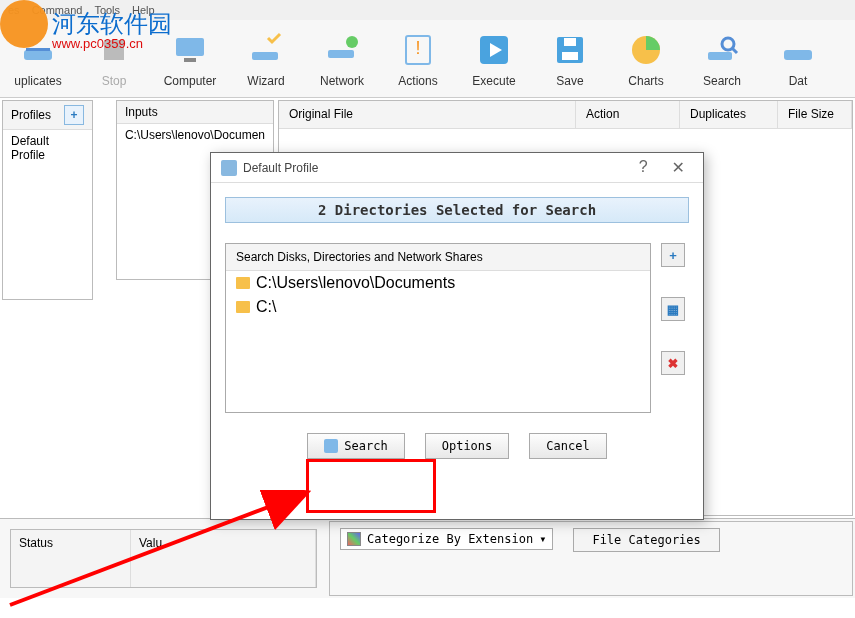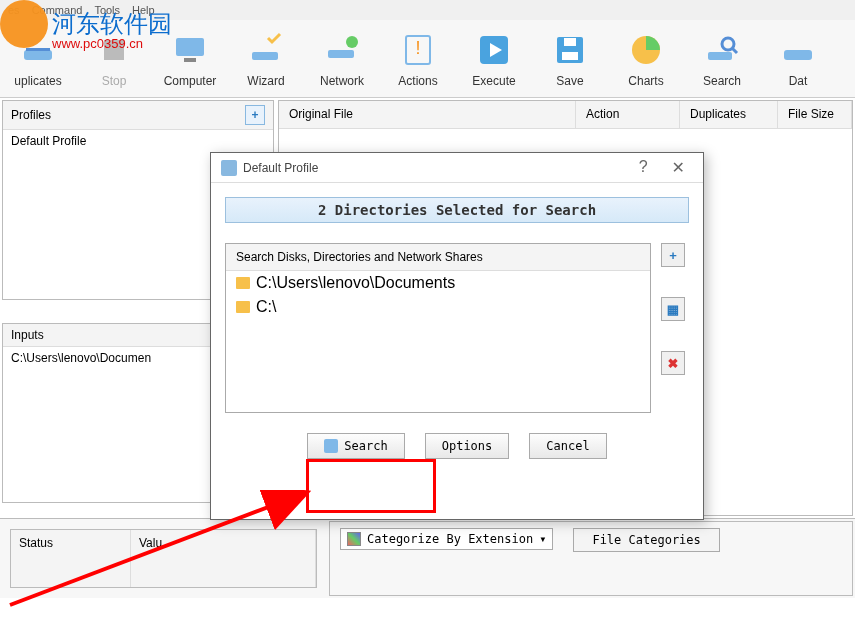--- a/index.html
+++ b/index.html
@@ -76,21 +76,21 @@
       justify-content: center;
       font-size: 28px;
     }
     .main-area {
       display: flex;
       height: 420px;
     }
     .left-col {
       width: 276px;
       display: flex;
-      flex-direction: column;
+      flex-direction: row;
       gap: 19px;
     }
     .panel {
       border: 1px solid #bbb;
       margin: 2px;
       background: #fff;
     }
     .panel-header {
       background: #f4f4f4;
       border-bottom: 1px solid #ddd;

